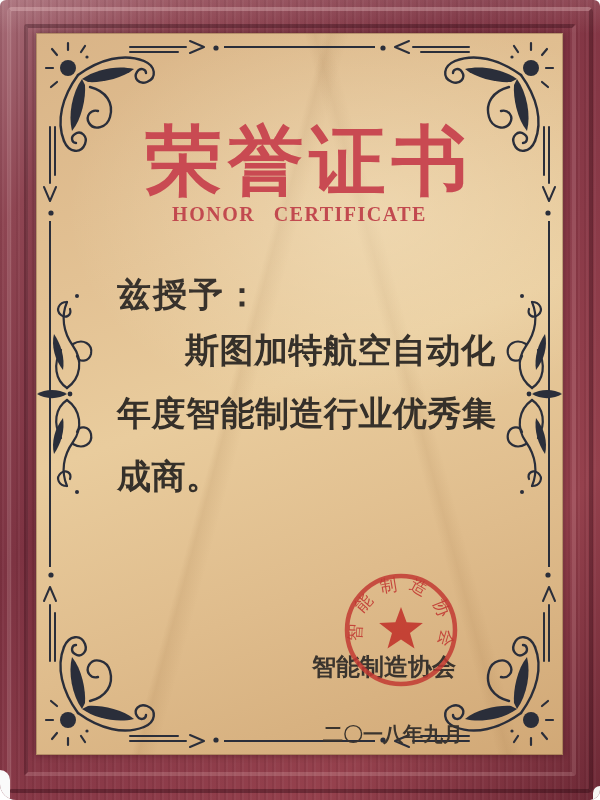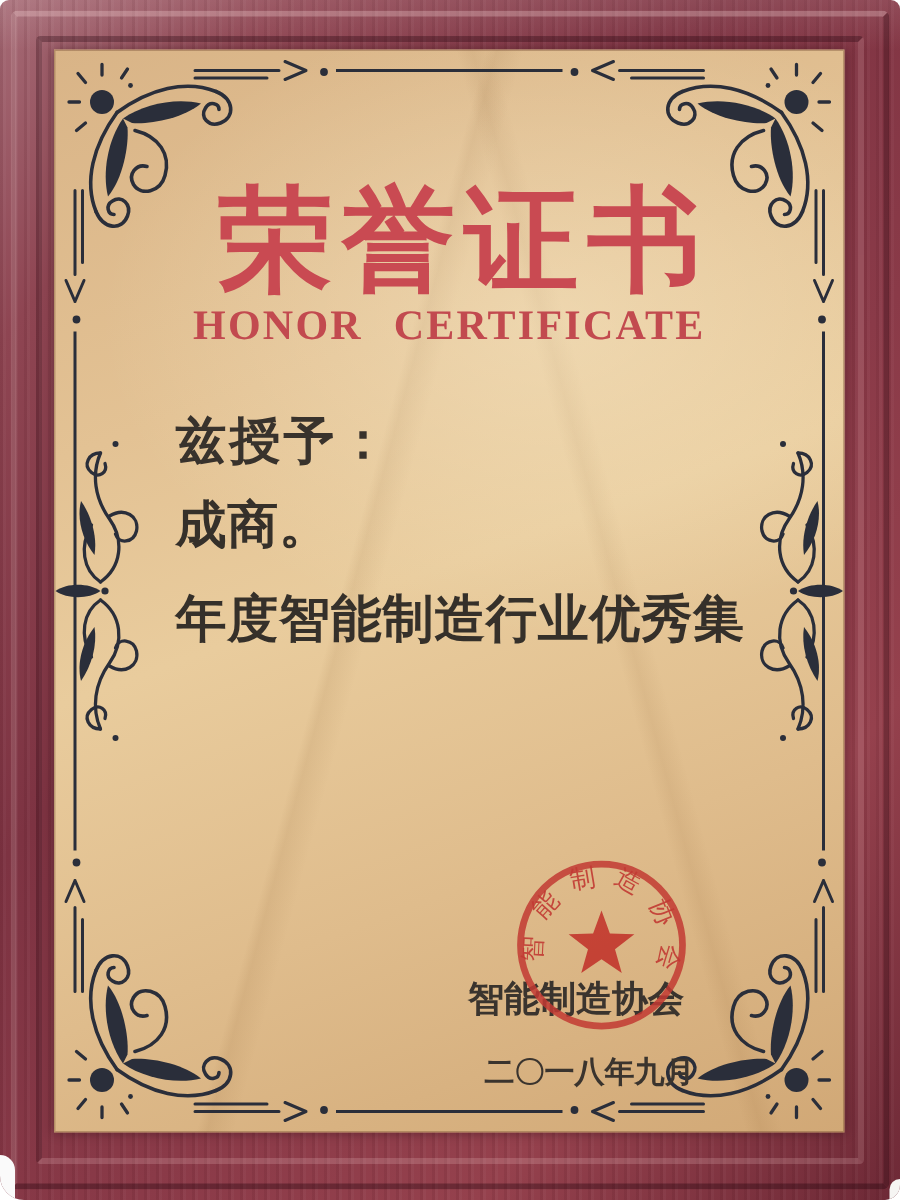--- a/index.html
+++ b/index.html
@@ -38,39 +38,39 @@
 
   .title{
     position:absolute;left:0;top:90px;width:100%;text-align:center;
     font-family:"Liberation Sans","DejaVu Sans",sans-serif;
     font-size:76px;font-weight:800;letter-spacing:6px;padding-left:20px;box-sizing:border-box;
     color:#c94a52;line-height:1;
   }
   .subtitle{
     position:absolute;left:0;top:171px;width:100%;text-align:center;
     font-family:"Liberation Serif","DejaVu Serif",serif;
-    font-size:28px;font-weight:700;letter-spacing:1.5px;word-spacing:12px;
+    font-size:20px;font-weight:700;letter-spacing:1.5px;word-spacing:12px;
     color:#c24a4f;line-height:1;
   }
   .salutation{
     position:absolute;left:81px;top:245px;
     font-size:34px;font-weight:600;color:#38322c;line-height:34px;letter-spacing:2px;
   }
   .body-text{
     position:absolute;left:81px;top:286px;width:400px;
     font-size:34px;font-weight:600;color:#35302a;line-height:63px;letter-spacing:0.5px;
   }
   .body-line.indent{text-indent:68px;}
 
   .issuer{
     position:absolute;left:276px;top:620px;
     font-size:24px;font-weight:600;color:#3a342e;letter-spacing:0px;line-height:1.2;
   }
   .date{
-    position:absolute;left:287px;top:670px;
+    position:absolute;left:287px;top:689px;
     font-size:20px;font-weight:600;color:#3a342e;letter-spacing:0px;line-height:1.2;
   }
 
   .seal{position:absolute;left:295px;top:527px;}
 
   .photo-corner-bl{position:absolute;left:0;bottom:0;width:10px;height:30px;background:#fafafa;border-top-right-radius:12px;}
   .photo-corner-br{position:absolute;right:0;bottom:0;width:7px;height:14px;background:#f6f5f3;border-top-left-radius:8px;}
 </style>
 </head>
 <body>
@@ -129,22 +129,23 @@
       <use href="#corner" transform="translate(525,720) scale(-1,-1)"></use>
       <use href="#sideVine" transform="translate(1,361)"></use>
       <use href="#sideVine" transform="translate(526,361) scale(-1,1)"></use>
     </svg>
 
     <div class="title">荣誉证书</div>
     <div class="subtitle">HONOR CERTIFICATE</div>
     <div class="salutation">兹授予：</div>
 
     <div class="body-text">
+      <div class="body-line indent">斯图加特航空自动化</div>
+      <div class="body-line">年度智能制造行业优秀集</div>
       <div class="body-line">成商。</div>
-      <div class="body-line">年度智能制造行业优秀集</div>
     </div>
 
     <div class="issuer">智能制造协会</div>
     <div class="date">二〇一八年九月</div>
 
     <svg class="seal" viewBox="-70 -70 140 140" width="140" height="140">
       <circle r="54" fill="none" stroke="#c23a33" stroke-width="4.5" opacity="0.85"></circle>
       <polygon points="0,-23 5.6,-7.7 21.9,-7.1 9,2.9 13.5,18.6 0,9.5 -13.5,18.6 -9,2.9 -21.9,-7.1 -5.6,-7.7" fill="#c2382f" opacity="0.92"></polygon>
       <defs>
         <path id="sealArc" d="M -37 15 A 40 40 0 1 1 37 15" fill="none"></path>

